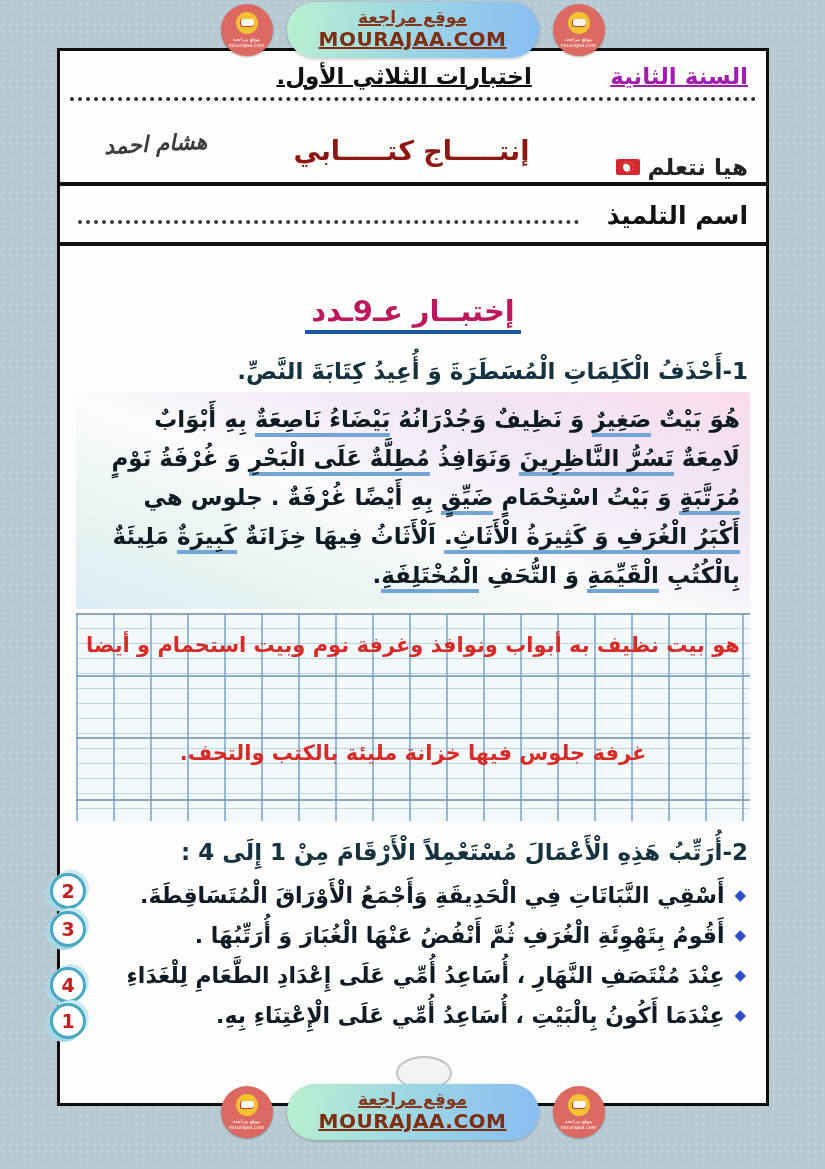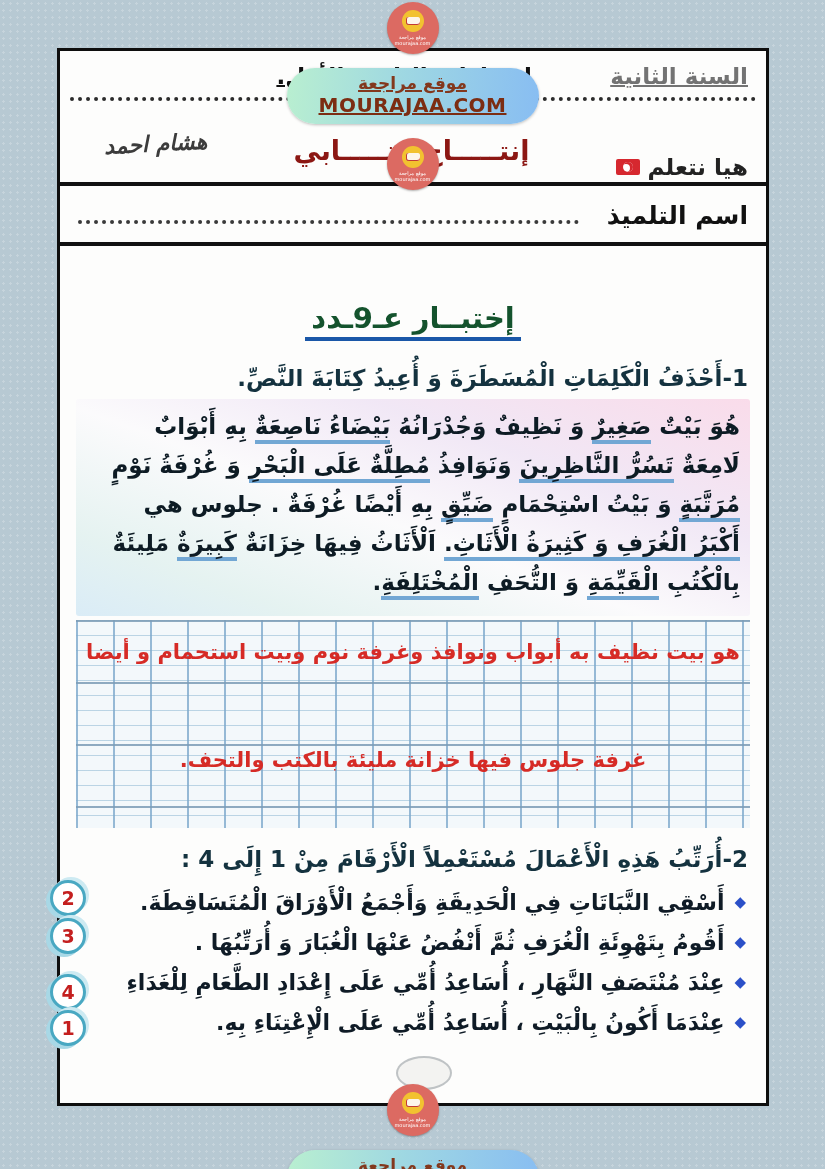--- a/index.html
+++ b/index.html
@@ -6,21 +6,21 @@
   body{
     width:825px;height:1169px;position:relative;overflow:hidden;
     font-family:"DejaVu Sans",sans-serif;
     background-color:#b7c9d3;
     background-image:radial-gradient(#c6d4dc 1px,transparent 1.3px);
     background-size:7px 7px;
   }
   .stage{position:absolute;inset:0;}
 
   
-  .banner{position:absolute;left:0;right:0;display:flex;justify-content:center;align-items:center;gap:14px;z-index:6;flex-direction:column;}
+  .banner{position:absolute;left:0;right:0;display:flex;justify-content:center;align-items:center;gap:14px;z-index:6;}
   .banner.top{top:2px;}
   .banner.bottom{top:1084px;}
   .pill{
     width:232px;padding:5px 10px 7px;border-radius:28px;text-align:center;
     background:linear-gradient(95deg,#b9efd0 0%,#9fd8e2 45%,#88bdf2 100%);
     box-shadow:0 1px 3px rgba(0,0,0,.25);
   }
   .pill-ar{font-size:17px;font-weight:bold;color:#83381d;text-decoration:underline;text-decoration-thickness:2px;}
   .pill-en{font-size:20px;font-weight:bold;color:#7c2d12;text-decoration:underline;text-decoration-thickness:2px;letter-spacing:.5px;}
   .badge{
@@ -37,40 +37,40 @@
     box-shadow:inset 0 -1px 0 #c23b35, inset 1px 0 0 #c23b35;
   }
   .badge-text{font-size:5px;line-height:6px;color:#fff;text-align:center;margin-top:2px;}
 
   
   .page{
     position:absolute;left:57px;top:48px;width:706px;height:1052px;
     background:#fdfdfc;border:3px solid #0e0e0e;z-index:2;
   }
   .hrow1{display:flex;align-items:flex-start;padding:12px 18px 2px;}
-  .grade{font-size:23px;font-weight:bold;color:#737373;text-decoration:underline;text-decoration-thickness:2px;}
+  .grade{font-size:23px;font-weight:bold;color:#a21caf;text-decoration:underline;text-decoration-thickness:2px;}
   .series{flex:1;text-align:center;font-size:23px;font-weight:bold;color:#111;
     text-decoration:underline;text-decoration-thickness:2px;padding-left:120px;}
   .dotline{border-bottom:4px dotted #2c2c2c;margin:6px 10px 0;}
   .hrow2{display:flex;align-items:center;padding:8px 18px 2px;border-bottom:4px solid #111;}
   .lets{font-size:23px;font-weight:bold;color:#222;display:flex;align-items:center;gap:8px;margin-top:45px;}
   .flag{display:inline-block;width:24px;height:16px;background:#d6282f;border-radius:2px;position:relative;}
   .flag::after{content:"";position:absolute;left:7px;top:3px;width:10px;height:10px;border-radius:50%;background:#fff;box-shadow:inset -2px 1px 0 1px #d6282f;}
   .subject{flex:1;text-align:center;font-size:27px;font-weight:bold;color:#8c1713;
     text-decoration-thickness:2px;transform:translateY(6px);}
   .sig{font-size:22px;font-weight:bold;font-style:italic;color:#3c3c3c;transform:rotate(-3deg);padding-left:26px;}
   .namerow{display:flex;align-items:baseline;gap:28px;padding:14px 18px 12px;border-bottom:4px solid #111;}
   .namelabel{font-size:25px;font-weight:bold;color:#111;white-space:nowrap;}
   .dotfill{flex:1;border-bottom:4px dotted #3a3a3a;height:20px;}
 
   .content{padding:10px 16px 0;}
   .title-wrap{text-align:center;margin:38px 0 10px;}
   .test-title{
-    font-size:29px;font-weight:bold;color:#14532d;
-    border-bottom:4px solid #1a57a8;padding:0 6px 2px;display:inline-block;letter-spacing:1px;margin-top:7px;
+    font-size:29px;font-weight:bold;color:#be185d;
+    border-bottom:4px solid #1a57a8;padding:0 6px 2px;display:inline-block;letter-spacing:1px;
   }
   .qlabel{font-size:23px;font-weight:bold;color:#14323f;text-align:right;margin:24px 2px 8px;white-space:nowrap;}
   .qlabel.q2{margin-top:18px;}
 
   .passage{
     text-align:right;padding:8px 10px 14px;border-radius:3px;
     background:
       linear-gradient(200deg,rgba(249,214,231,.85) 0%,rgba(238,226,244,.8) 30%,rgba(250,249,252,.6) 55%,rgba(221,239,237,.75) 82%,rgba(214,234,246,.9) 100%);
   }
   .pline{font-size:23px;font-weight:bold;color:#0d1b24;line-height:39px;white-space:nowrap;}

